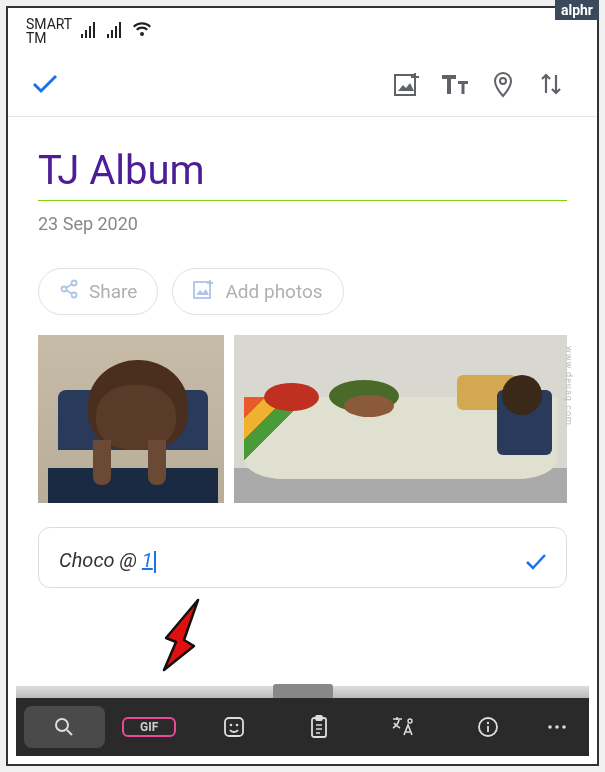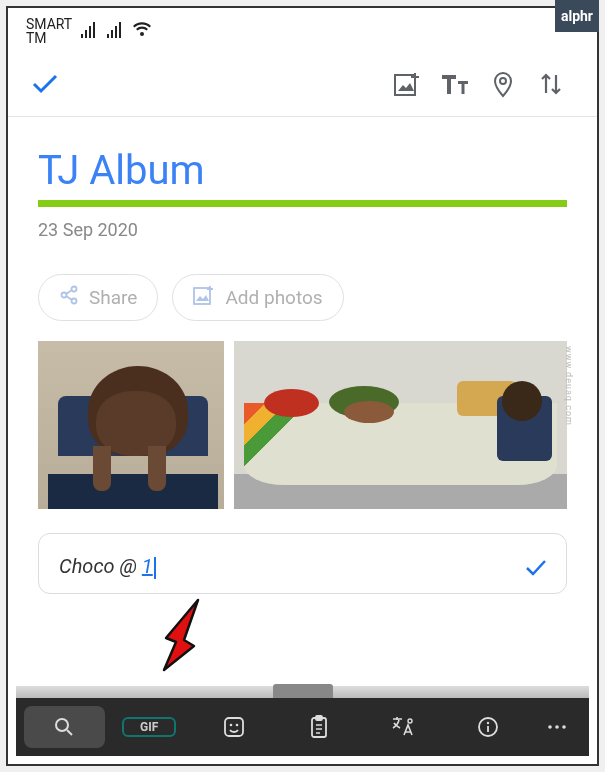--- a/index.html
+++ b/index.html
@@ -17,21 +17,21 @@
     background: white;
     border: 2px solid #333;
   }
   .watermark-badge {
     position: absolute;
     top: 0; right: 6px;
     background: #3a4a5a;
     color: white;
     font-size: 14px;
     font-weight: bold;
-    padding: 8px 6px;
+    padding: 2px 6px;
     z-index: 100;
   }
   .side-watermark {
     position: absolute;
     right: -4px;
     top: 50%;
     transform: translateY(-50%) rotate(90deg);
     transform-origin: center;
     font-size: 9px;
     color: #bbb;
@@ -61,22 +61,22 @@
     background: white;
   }
   .toolbar .spacer { flex: 1; }
   .toolbar-icon { width: 48px; text-align: center; color: #5f6368; }
   .check-blue { color: #1a73e8; }
   
   .content { padding: 30px 30px 0 30px; background: white; }
   .album-title {
     font-size: 40px;
     font-weight: 400;
-    color: #3b82f6;
-    border-bottom: 7px solid #84cc16;
+    color: #4c1d95;
+    border-bottom: 1px solid #84cc16;
     padding-bottom: 6px;
   }
   .album-date { color: #888; font-size: 18px; margin-top: 12px; }
   .action-row { display: flex; gap: 14px; margin-top: 34px; }
   .pill-btn {
     display: flex; align-items: center; gap: 10px;
     border: 1px solid #e0e0e0;
     border-radius: 999px;
     padding: 10px 20px;
     color: #b0b0b0;
@@ -150,21 +150,21 @@
   .kbd-item {
     flex: 1;
     display: flex;
     align-items: center;
     justify-content: center;
     color: #ddd;
     height: 42px;
     border-radius: 8px;
   }
   .kbd-item.active { background: #4a4a4a; }
-  .gif-box { border: 2px solid #0f766e; border-radius: 6px; padding: 1px 16px; font-size: 12px; font-weight: bold; color: #ccc; }
+  .gif-box { border: 2px solid #ec4899; border-radius: 6px; padding: 1px 16px; font-size: 12px; font-weight: bold; color: #ccc; }
   .divider-bar { position:absolute; left:8px; right:8px; bottom:66px; height:12px; background:linear-gradient(#ddd,#bbb); }
   .divider-handle { position:absolute; left:50%; bottom:64px; transform:translateX(-50%); width:60px; height:16px; background:#888; border-radius:3px; }
 </style>
 </head>
 <body>
 
 <div class="outer-frame">
 
   <div class="status-bar">
     <div class="status-left">

